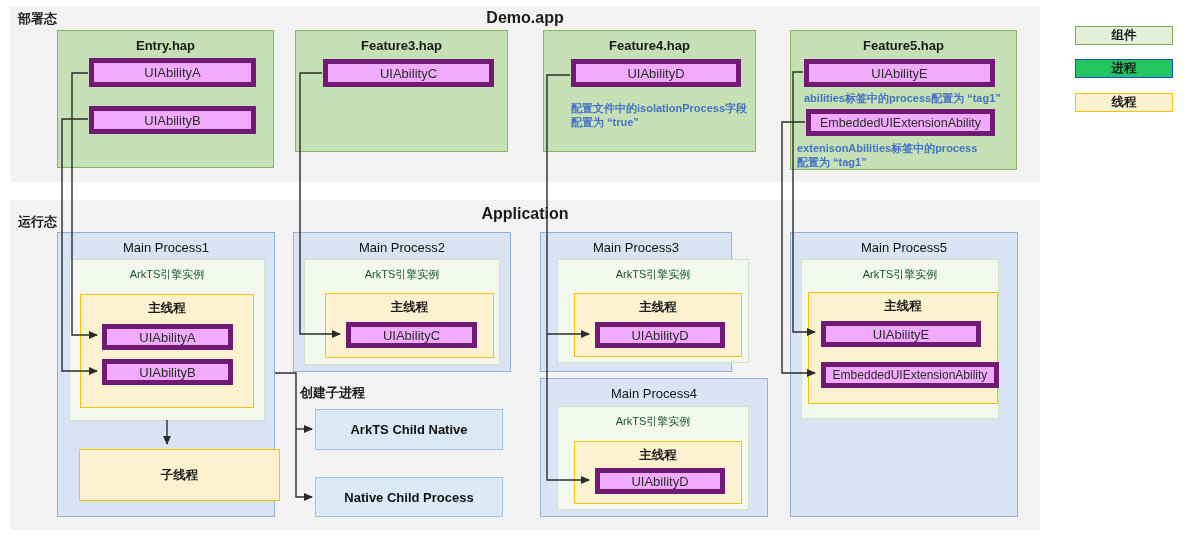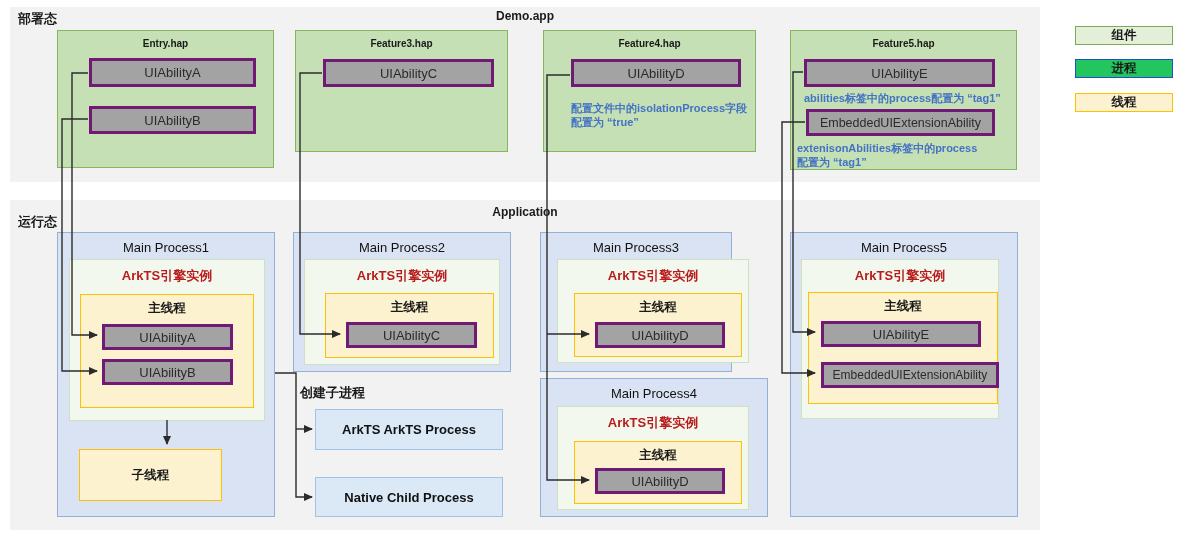--- a/index.html
+++ b/index.html
@@ -1,34 +1,34 @@
 <!DOCTYPE html>
 <html><head>
 <meta charset="utf-8">
 <style>
   * { margin:0; padding:0; box-sizing:border-box; }
   body { background:#ffffff; font-family:"Liberation Sans", sans-serif; }
   #canvas { position:relative; width:1200px; height:540px; background:#ffffff; overflow:hidden; }
 
   .panel { position:absolute; background:#f2f2f2; }
   .section-label { position:absolute; font-size:13px; font-weight:bold; color:#1a1a1a; }
-  .panel-title { position:absolute; width:100%; text-align:center; font-size:12px; font-weight:bold; color:#1a1a1a; }
+  .panel-title { position:absolute; width:100%; text-align:center; font-size:16px; font-weight:bold; color:#1a1a1a; }
 
   .hap { position:absolute; background:#c5e0b4; border:1.5px solid #86b55e; }
-  .hap-title { position:absolute; top:7px; width:100%; text-align:center; font-size:10px; font-weight:bold; color:#1a1a1a; }
+  .hap-title { position:absolute; top:7px; width:100%; text-align:center; font-size:13px; font-weight:bold; color:#1a1a1a; }
 
-  .ability { position:absolute; background:#a3a3a3; border:3px solid #701a75; display:flex; align-items:center; justify-content:center; font-size:13px; color:#2b2b2b; }
+  .ability { position:absolute; background:#f0abfc; border:5px solid #701a75; display:flex; align-items:center; justify-content:center; font-size:13px; color:#2b2b2b; }
 
   .note { position:absolute; font-size:11px; font-weight:bold; color:#4472c4; line-height:14px; }
 
   .proc { position:absolute; background:#dae3f3; border:1.5px solid #92b1d4; }
   .proc-title { position:absolute; top:7px; width:100%; text-align:center; font-size:13px; font-weight:normal; color:#111; }
 
   .engine { position:absolute; background:#f3f8ef; border:1px solid #cfe0c5; }
-  .engine-label { position:absolute; top:7px; width:100%; text-align:center; font-size:13px; color:#b91c1c;font-weight:bold; }
+  .engine-label { position:absolute; top:7px; width:100%; text-align:center; font-size:11px; color:#14532d; }
 
   .thread { position:absolute; background:#fdf2cf; border:1.5px solid #fec000; }
   .thread-label { position:absolute; top:5px; width:100%; text-align:center; font-size:12.5px; font-weight:bold; color:#1a1a1a; }
 
   .child-thread { position:absolute; background:#fdf2cf; border:1.5px solid #fec000; display:flex; align-items:center; justify-content:center; font-size:12.5px; font-weight:bold; color:#1a1a1a; }
 
   .child-proc { position:absolute; background:#dbe8f6; border:1.5px solid #9dc3e6; display:flex; align-items:center; justify-content:center; font-size:13px; font-weight:bold; color:#111; }
 
   .create-label { position:absolute; font-size:13px; font-weight:bold; color:#1a1a1a; }
 
@@ -92,21 +92,21 @@
   <div class="proc" style="left:57px; top:232px; width:218px; height:285px;">
     <div class="proc-title">Main Process1</div>
     <div class="engine" style="left:11px; top:26px; width:196px; height:162px;">
       <div class="engine-label">ArkTS引擎实例</div>
       <div class="thread" style="left:10px; top:34px; width:174px; height:114px;">
         <div class="thread-label">主线程</div>
         <div class="ability" style="left:21px; top:29px; width:131px; height:26px;">UIAbilityA</div>
         <div class="ability" style="left:21px; top:64px; width:131px; height:26px;">UIAbilityB</div>
       </div>
     </div>
-    <div class="child-thread" style="left:21px; top:216px; width:143px; height:52px;">子线程</div>
+    <div class="child-thread" style="left:21px; top:216px; width:201px; height:52px;">子线程</div>
   </div>
 
   <div class="proc" style="left:293px; top:232px; width:218px; height:140px;">
     <div class="proc-title">Main Process2</div>
     <div class="engine" style="left:10px; top:26px; width:196px; height:106px;">
       <div class="engine-label">ArkTS引擎实例</div>
       <div class="thread" style="left:20px; top:33px; width:169px; height:65px;">
         <div class="thread-label">主线程</div>
         <div class="ability" style="left:20px; top:28px; width:131px; height:26px;">UIAbilityC</div>
       </div>
@@ -141,21 +141,21 @@
       <div class="engine-label">ArkTS引擎实例</div>
       <div class="thread" style="left:6px; top:32px; width:190px; height:112px;">
         <div class="thread-label">主线程</div>
         <div class="ability" style="left:12px; top:28px; width:160px; height:26px;">UIAbilityE</div>
         <div class="ability" style="left:12px; top:69px; width:178px; height:26px; font-size:12px;">EmbeddedUIExtensionAbility</div>
       </div>
     </div>
   </div>
 
   <div class="create-label" style="left:300px; top:384px;">创建子进程</div>
-  <div class="child-proc" style="left:315px; top:409px; width:188px; height:41px;">ArkTS ArkTS Process</div>
+  <div class="child-proc" style="left:315px; top:409px; width:188px; height:41px;">ArkTS Child Native</div>
   <div class="child-proc" style="left:315px; top:477px; width:188px; height:40px;">Native Child Process</div>
 
   <svg id="connector-layer" viewBox="0 0 1200 540" xmlns="http://www.w3.org/2000/svg">
     <defs>
       <marker id="arrow" markerUnits="userSpaceOnUse" markerWidth="9" markerHeight="8" refX="8" refY="4" orient="auto">
         <path d="M0,0 L9,4 L0,8 Z" fill="#2b2b2b"></path>
       </marker>
     </defs>
     <g stroke="#2b2b2b" stroke-width="1.4" fill="none">
       <path d="M88,73 H72 V335 H97" marker-end="url(#arrow)"></path>

